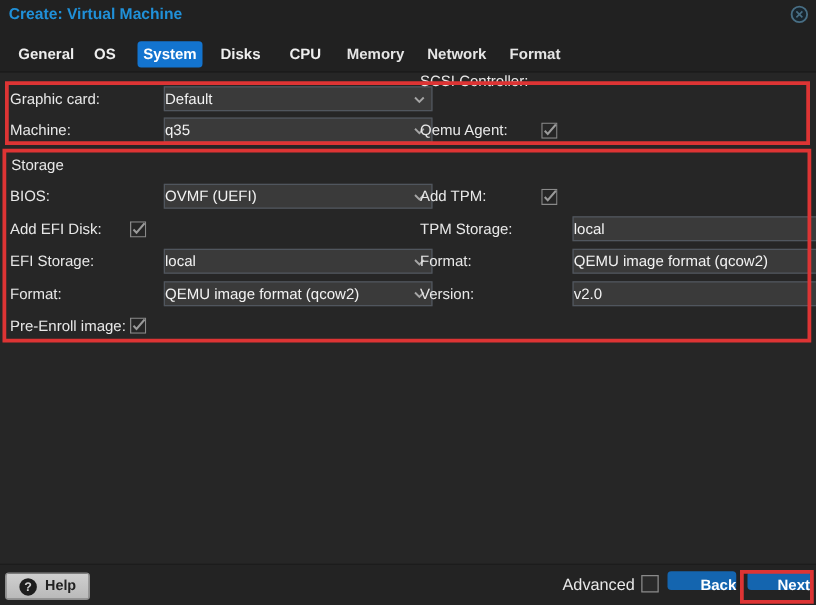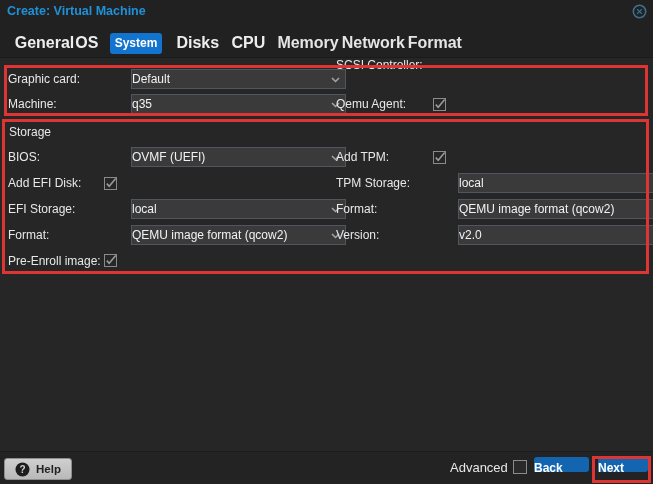--- a/index.html
+++ b/index.html
@@ -3,37 +3,37 @@
 <meta charset="utf-8">
 <style>
 * { margin:0; padding:0; box-sizing:border-box; }
 html,body { width:653px; height:484px; background:#262626; overflow:hidden;
   font-family:"Liberation Sans", sans-serif; }
 .abs { position:absolute; }
 #win { position:relative; width:653px; height:484px; background:#262626;border-radius:24px; }
 #titlebar { position:absolute; left:0; top:0; width:653px; height:28px; background:#212121; }
 #title { position:absolute; left:7px; top:4px; font-size:12.5px; font-weight:bold; color:#2090d8; }
 #tabs { position:absolute; left:0; top:28px; width:653px; height:30px; background:#212121; border-bottom:1px solid #1a1a1a; }
-.tab { position:absolute; top:7px; font-size:16px; font-weight:bold; color:#eeeeee; line-height:16px; }
+.tab { position:absolute; top:7px; font-size:12px; font-weight:bold; color:#eeeeee; line-height:16px; }
 .tab.dis { color:#e5e5e5; }
 #tabsys { position:absolute; left:110px; top:33px; width:52px; height:21px; background:#1374cf; border-radius:3px; text-align:center; line-height:21px; font-size:12px; font-weight:bold; color:#fff; }
 .label { position:absolute; font-size:12px; color:#e8e8e8; line-height:16px; white-space:nowrap; }
 .field { position:absolute; height:20px; background:#3a3a3a; border:1px solid #50565e;
   font-size:12px; color:#f2f2f2; line-height:18px; padding-left:0; white-space:nowrap; overflow:hidden;margin-left:28px; }
 .lf { left:103px; width:215px; }
 .rf { left:430px; width:212px; }
 .chev { position:absolute; right:5px; top:7px; }
 .cb { position:absolute; width:13px; height:13px; }
 .redbox { position:absolute; border:3px solid #dd3434; }
 #footer { position:absolute; left:0; top:451px; width:653px; height:33px; background:#232323; border-top:1px solid #1c1c1c; }
 #helpbtn { position:absolute; left:4px; top:458px; width:68px; height:22px; background:linear-gradient(#cfcfcf,#b9b9b9); border:1px solid #8e8e8e; border-radius:3px; }
 #helptxt { position:absolute; left:31px; top:4px; font-size:11.5px; font-weight:bold; color:#222; }
 #advlab { position:absolute; left:450px; top:460px; width:58px; font-size:13px; color:#e8e8e8; }
 #advcb { position:absolute; left:513px; top:460px; width:14px; height:14px; border:1px solid #8a8a8a; background:#2a2a2a; }
-.btn { position:absolute; top:457px; height:15px; background:#1465af; border-radius:3px; color:#fff; font-size:12px; font-weight:bold; text-align:left; line-height:23px; }
+.btn { position:absolute; top:457px; height:15px; background:#1465af; border-radius:3px; color:#fff; font-size:12px; font-weight:bold; text-align:right; line-height:23px; }
 </style>
 </head>
 <body>
 <div id="win">
   <div id="titlebar"></div>
   <div id="title">Create: Virtual Machine</div>
   <svg class="abs" style="left:632px;top:4px" width="15" height="15" viewBox="0 0 15 15">
     <circle cx="7.5" cy="7.5" r="6.2" fill="#18242c" stroke="#486e84" stroke-width="1.5"></circle>
     <path d="M5.1 5.1 L9.9 9.9 M9.9 5.1 L5.1 9.9" stroke="#486e84" stroke-width="1.3"></path>
   </svg>

